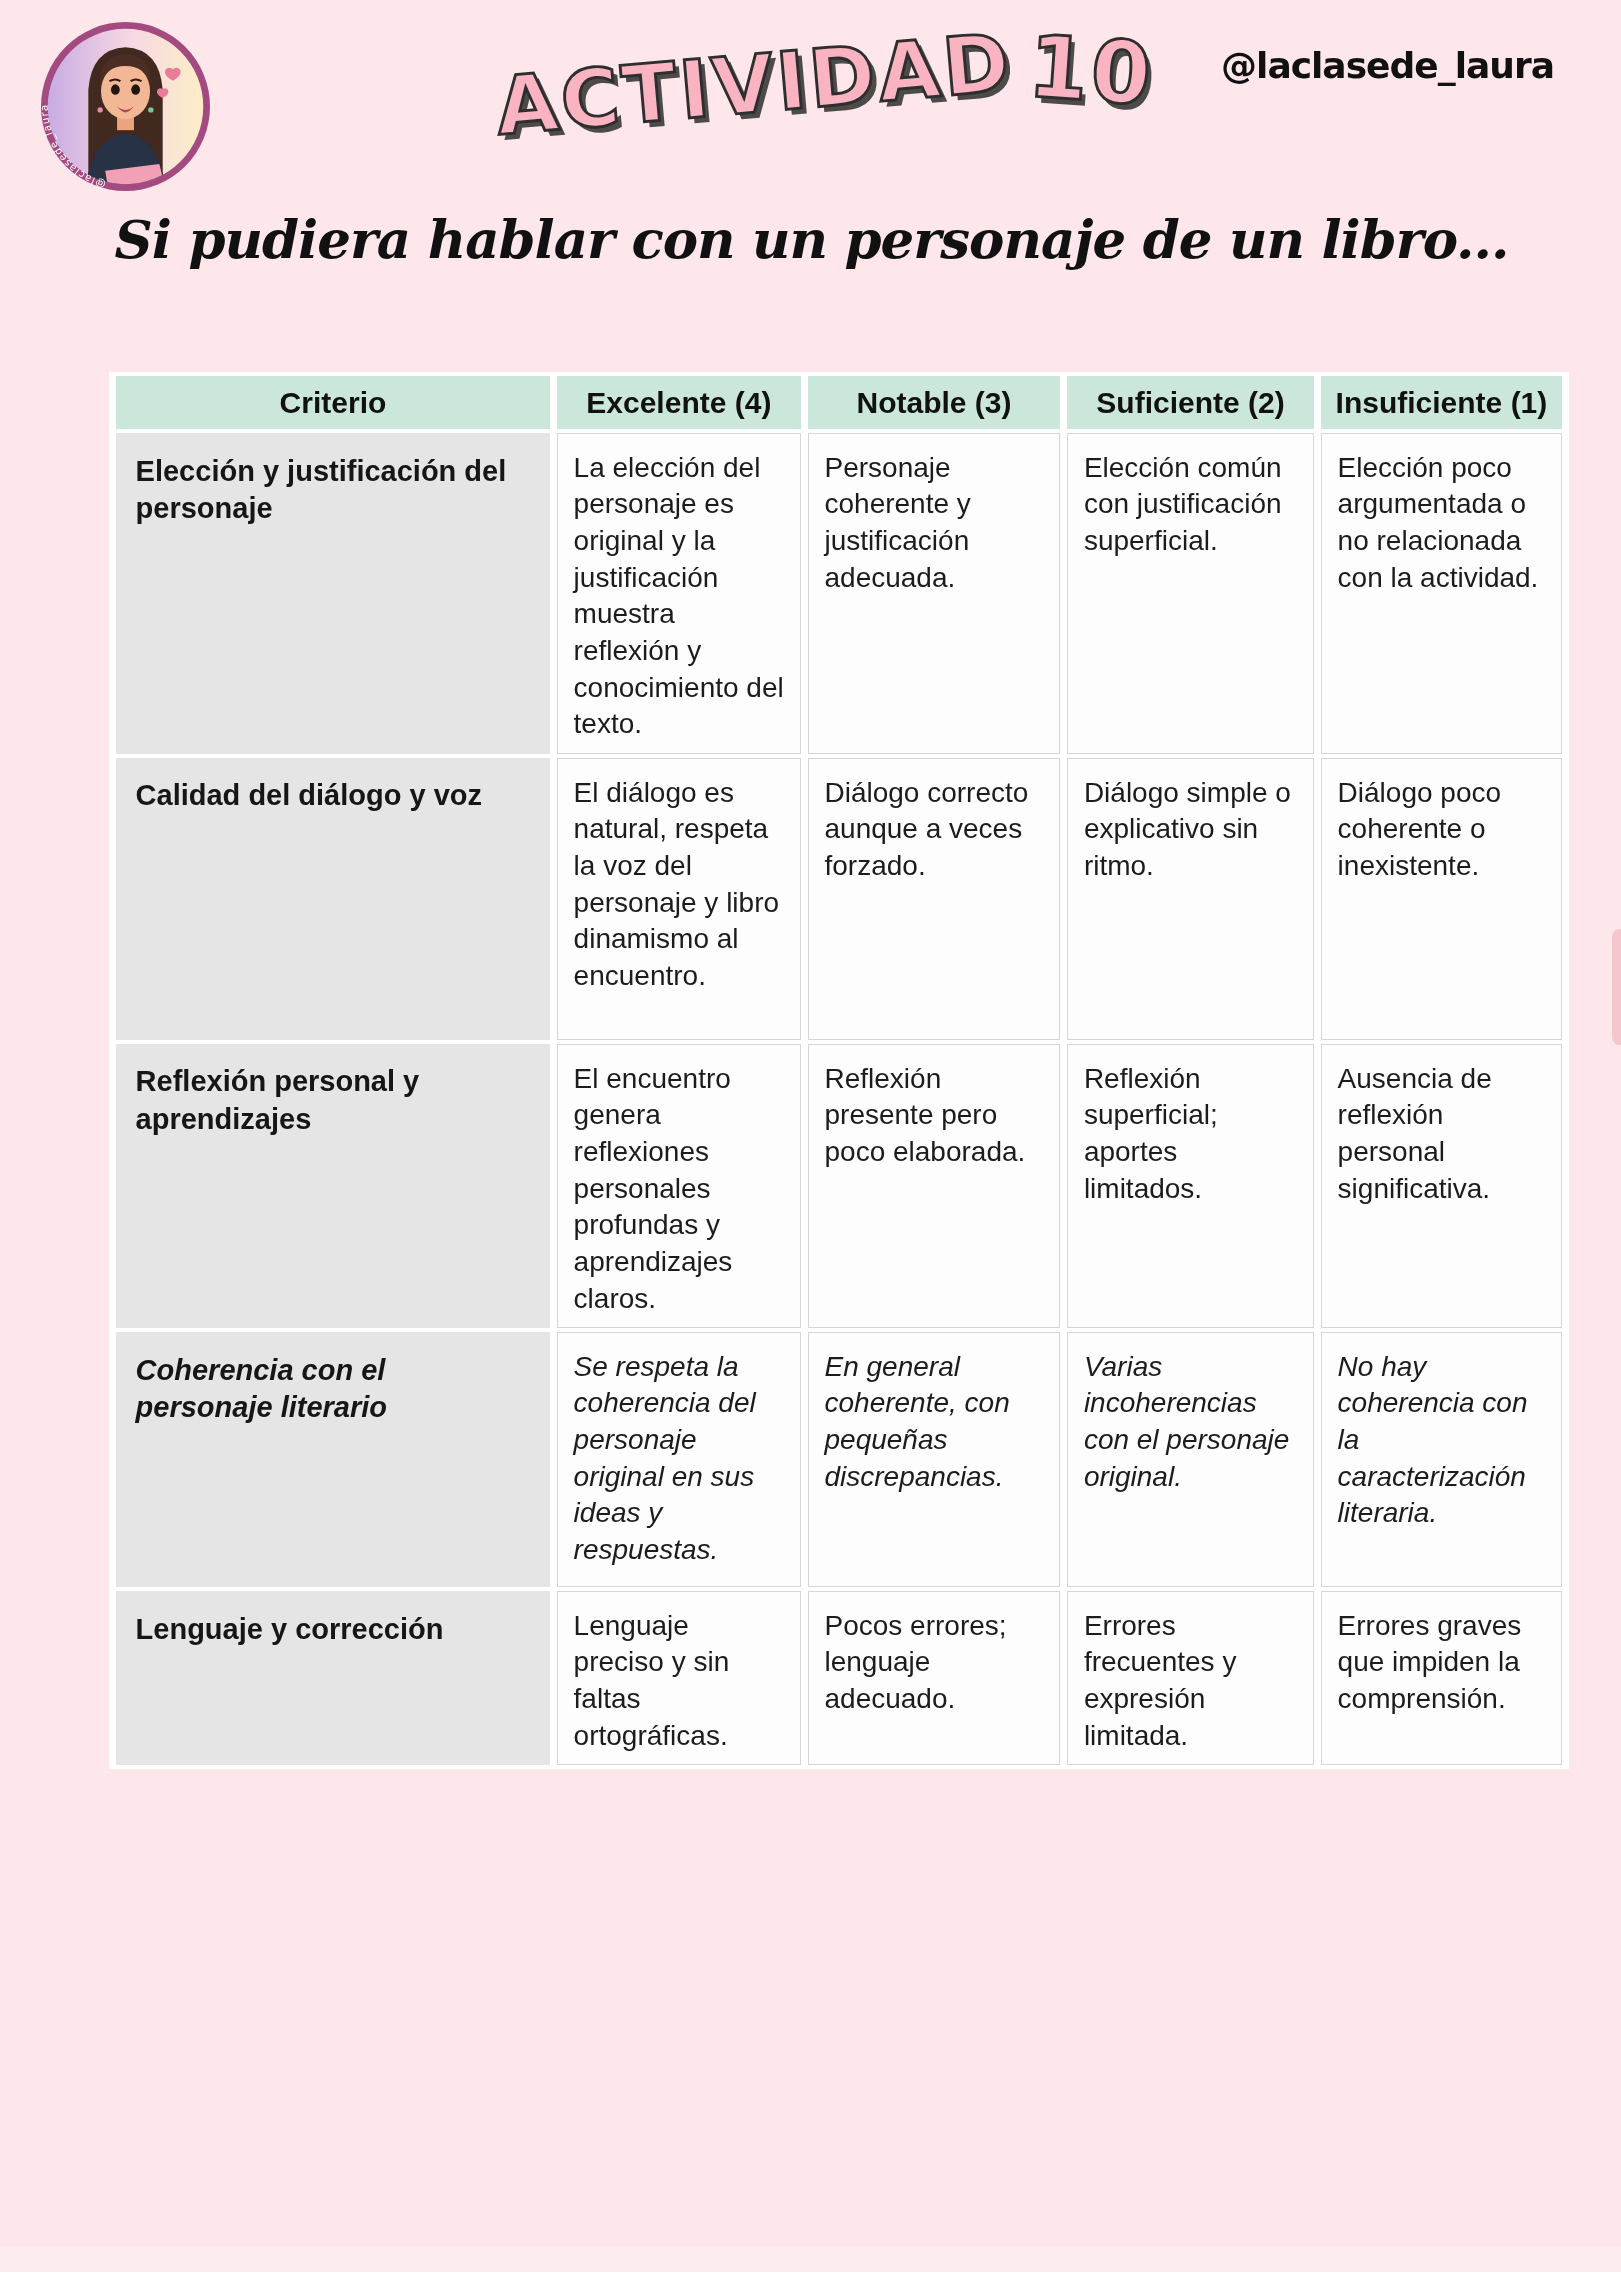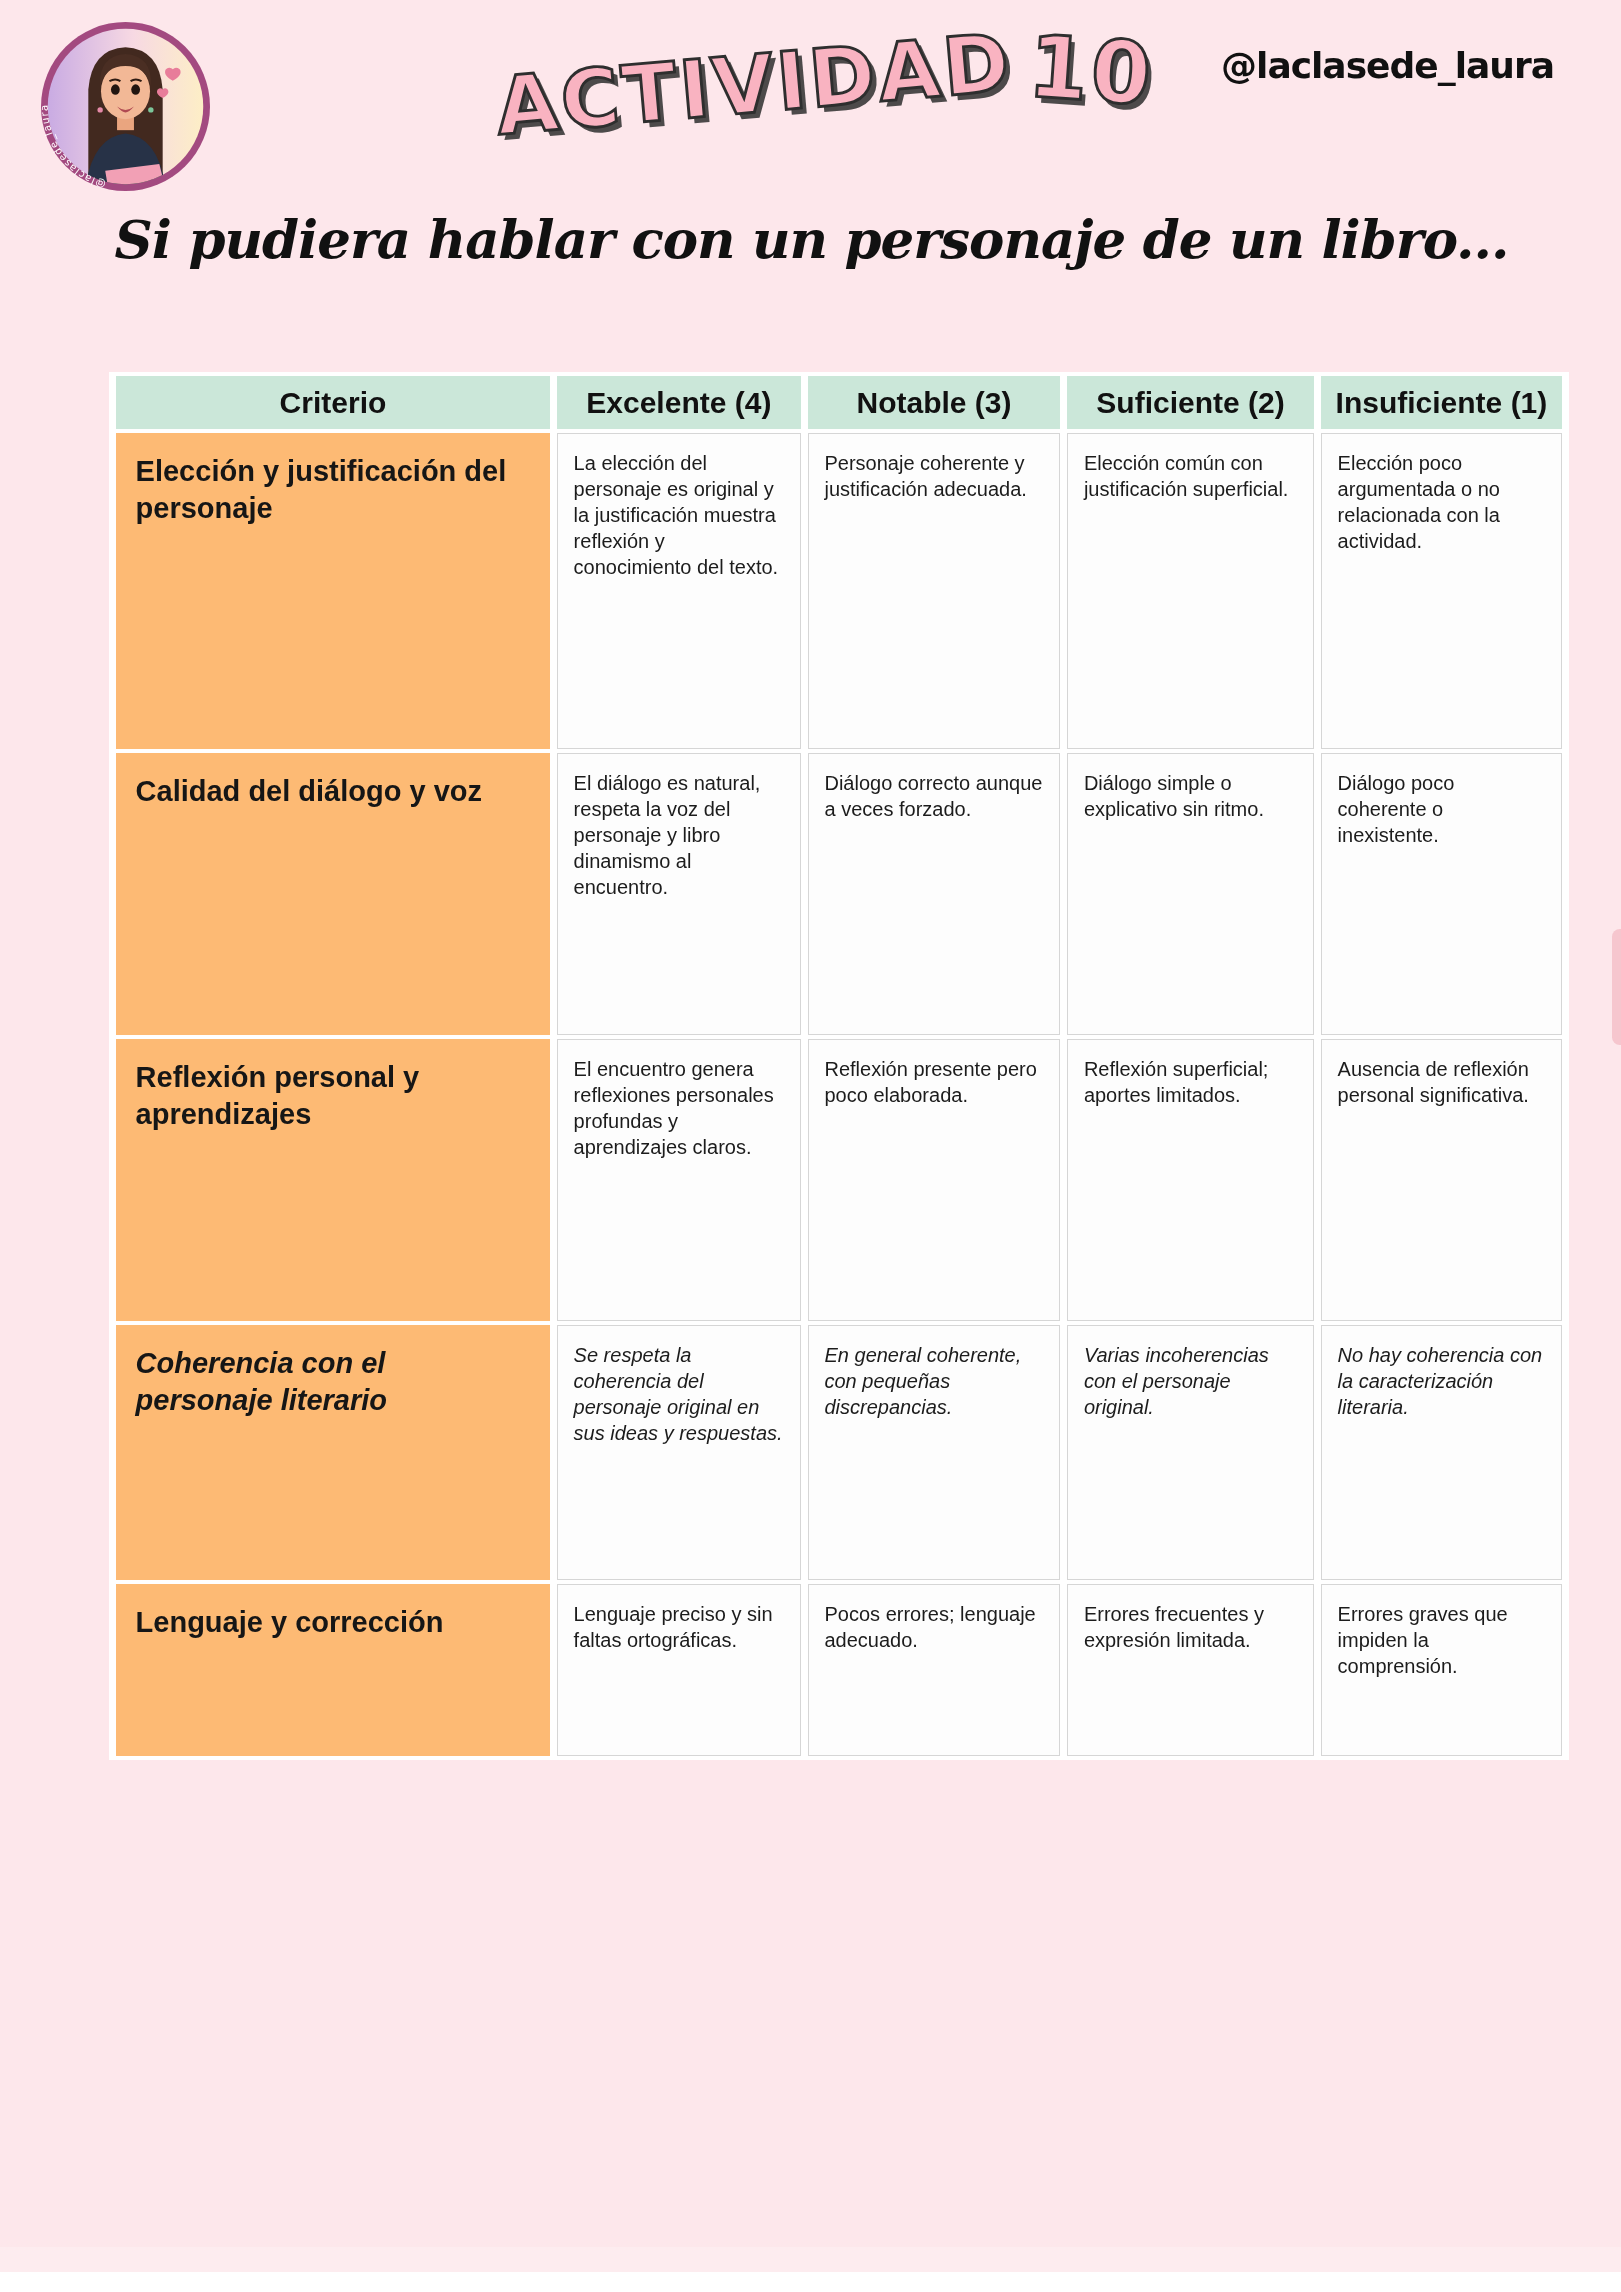--- a/index.html
+++ b/index.html
@@ -72,31 +72,31 @@
     background:#cbe7d9;
     font-size:30px;
     font-weight:bold;
     text-align:center;
     vertical-align:middle;
     padding:5.9px 2px;
     color:#111;
   }
   table.rubric td { vertical-align:top; }
   td.criterio {
-    background:#fdba74;
+    background:#e5e5e5;
     font-weight:bold;
     font-size:29px;
     line-height:1.28;
     padding:19.6px 21.6px 9.8px 19.6px;
     color:#161616;
   }
   td.level {
     background:#fdfdfd;
     border:1px solid #d6d6d6;
-    font-size:20px;
+    font-size:28px;
     line-height:1.31;
     padding:15.7px 13.7px 9.8px 15.7px;
     color:#1c1c1c;
   }
   thead tr { height:53px; }
   .r1 { height:316px; }
   .r2 { height:282px; }
   .r3 { height:282px;border-radius:23px; }
   .r4 { height:255px;font-style:italic; }
   .r5 { height:172px;padding-left:40px; }

